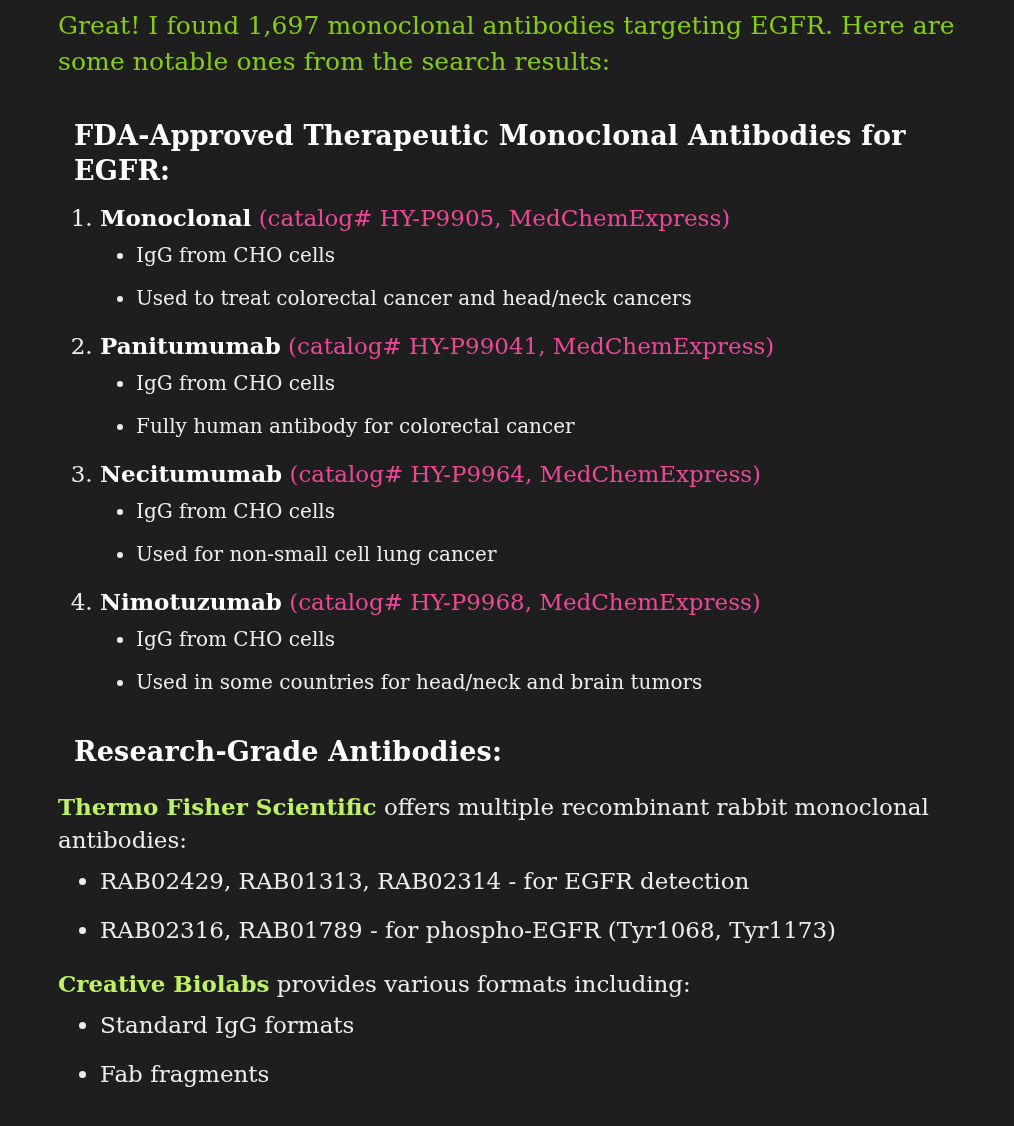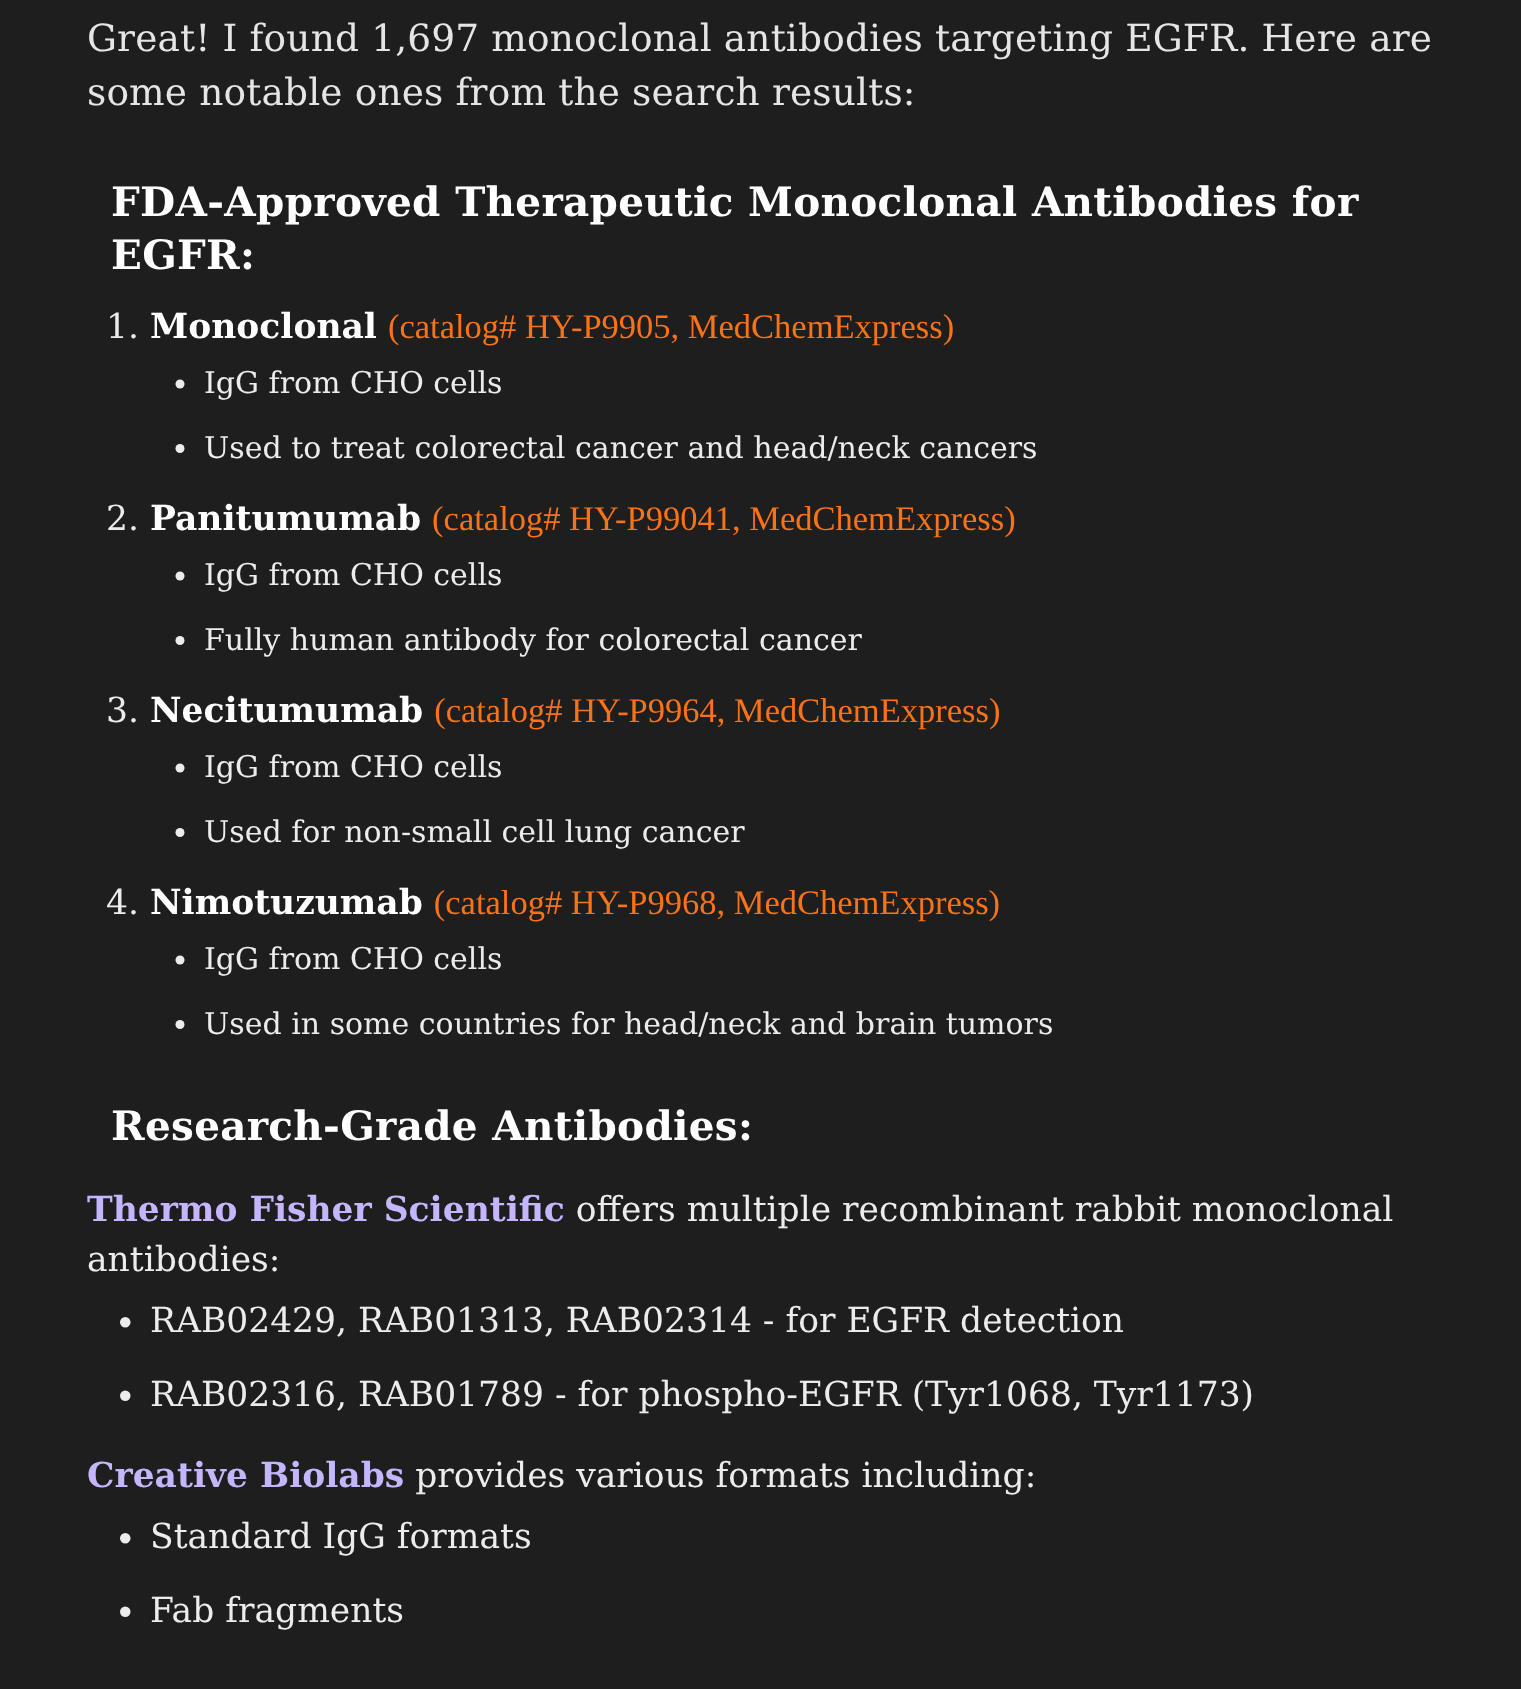--- a/index.html
+++ b/index.html
@@ -17,21 +17,21 @@
   .page {
     width: 1014px;
     box-sizing: border-box;
     padding: 0 56px 0 58px;
   }
   p.intro {
     font-size: 25px;
     line-height: 1.44;
     margin: 0;
     padding-top: 8px;
-    color: #e5e5e5;
+    color: #84cc16;
     letter-spacing: 0.1px;
   }
   h2.section {
     font-size: 27px;
     font-weight: bold;
     line-height: 1.3;
     margin: 38px 0 14px 16px;
     color: #ffffff;
     letter-spacing: 0.2px;
   }
@@ -46,22 +46,21 @@
     line-height: 1.35;
   }
   ol.drug-list > li::marker {
     color: #ececec;
   }
   .drug-name {
     font-weight: bold;
     color: #ffffff;
   }
   .drug-meta {
-    color: #f97316;
-    font-family: Liberation Serif, serif;
+    color: #ec4899;
   }
   ul.sub {
     list-style: disc;
     margin: 8px 0 0 0;
     padding-left: 36px;
     font-size: 20px;
   }
   ul.sub > li {
     margin-bottom: 16px;
     line-height: 1.35;
@@ -72,21 +71,21 @@
   ul.sub > li::marker {
     color: #ececec;
   }
   .vendor-line {
     font-size: 23px;
     line-height: 1.4;
     margin: 22px 0 10px 0;
   }
   .vendor-name {
     font-weight: bold;
-    color: #c4b5fd;
+    color: #bef264;
   }
   ul.flat {
     list-style: disc;
     margin: 0;
     padding-left: 42px;
     font-size: 23px;
   }
   ul.flat > li {
     margin-bottom: 18px;
     line-height: 1.35;

